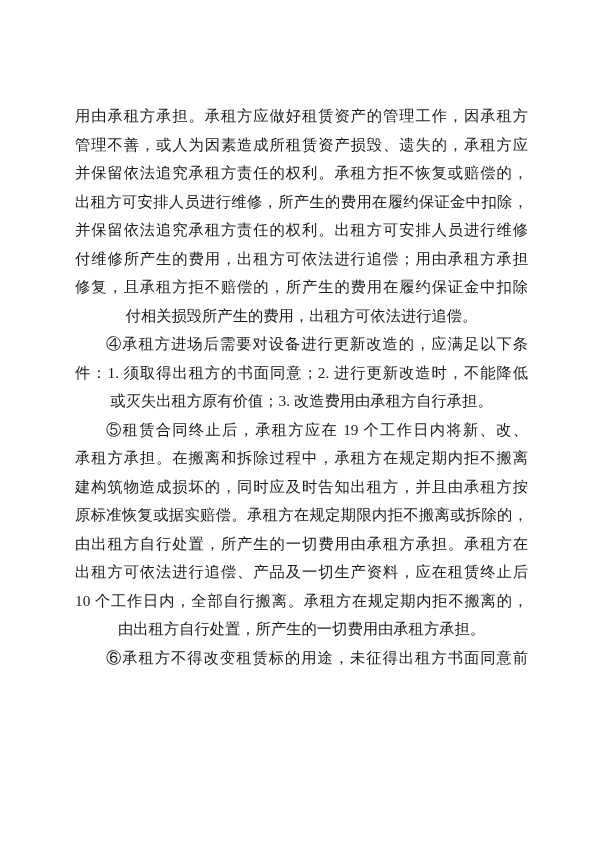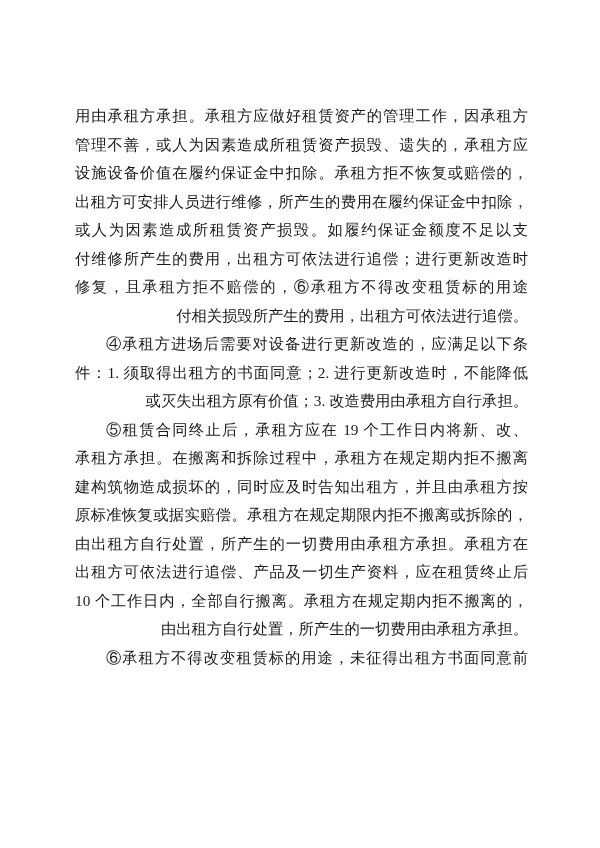--- a/index.html
+++ b/index.html
@@ -24,36 +24,36 @@
   }
   .line {
     height: 28.5px;
     overflow: hidden;
     text-align: justify;
     text-align-last: justify;
     text-justify: inter-character;
   }
   .line.indent { padding-left: 31px; font-family: Liberation Serif, serif; }
   .line.end {
-    text-align: right;
+    text-align: center;
     text-align-last: auto;
   }
 </style>
 </head>
 <body>
 
 <div class="page">
   <div class="text-block">
     <div class="line">用由承租方承担。承租方应做好租赁资产的管理工作，因承租方</div>
     <div class="line">管理不善，或人为因素造成所租赁资产损毁、遗失的，承租方应</div>
-    <div class="line">设施设备价值在履约保证金中扣除。承租方拒不恢复或赔偿的，</div>
+    <div class="line">并保留依法追究承租方责任的权利。承租方拒不恢复或赔偿的，</div>
     <div class="line">出租方可安排人员进行维修，所产生的费用在履约保证金中扣除，</div>
-    <div class="line">或人为因素造成所租赁资产损毁。如履约保证金额度不足以支</div>
-    <div class="line">付维修所产生的费用，出租方可依法进行追偿；进行更新改造时</div>
-    <div class="line">修复，且承租方拒不赔偿的，⑥承租方不得改变租赁标的用途</div>
+    <div class="line">并保留依法追究承租方责任的权利。出租方可安排人员进行维修</div>
+    <div class="line">付维修所产生的费用，出租方可依法进行追偿；用由承租方承担</div>
+    <div class="line">修复，且承租方拒不赔偿的，所产生的费用在履约保证金中扣除</div>
     <div class="line end">付相关损毁所产生的费用，出租方可依法进行追偿。</div>
     <div class="line indent">④承租方进场后需要对设备进行更新改造的，应满足以下条</div>
     <div class="line">件：1. 须取得出租方的书面同意；2. 进行更新改造时，不能降低</div>
     <div class="line end">或灭失出租方原有价值；3. 改造费用由承租方自行承担。</div>
     <div class="line indent">⑤租赁合同终止后，承租方应在 19 个工作日内将新、改、</div>
     <div class="line">承租方承担。在搬离和拆除过程中，承租方在规定期内拒不搬离的、</div>
     <div class="line">建构筑物造成损坏的，同时应及时告知出租方，并且由承租方按</div>
     <div class="line">原标准恢复或据实赔偿。承租方在规定期限内拒不搬离或拆除的，</div>
     <div class="line">由出租方自行处置，所产生的一切费用由承租方承担。承租方在</div>
     <div class="line">出租方可依法进行追偿、产品及一切生产资料，应在租赁终止后</div>

